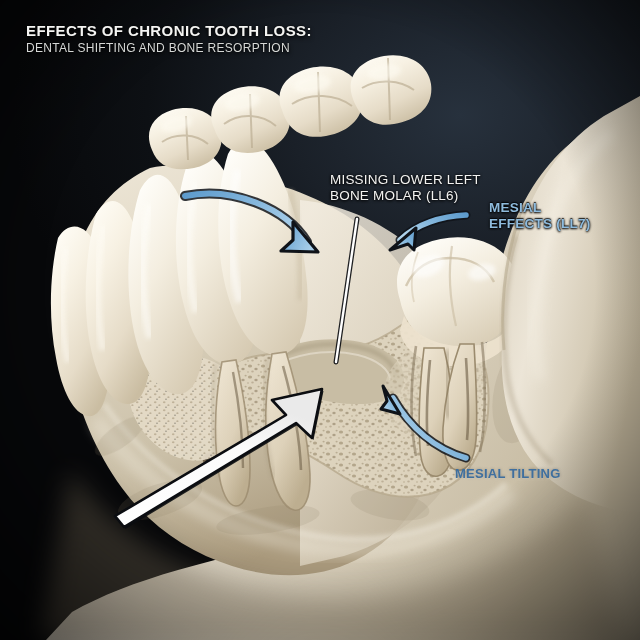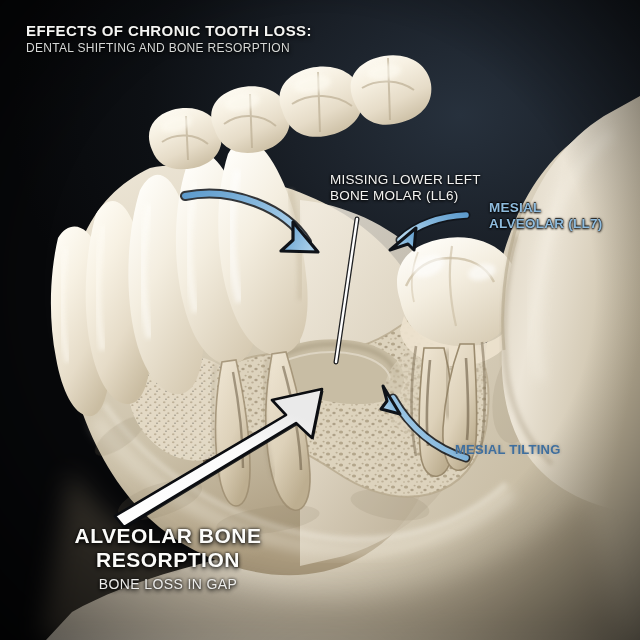--- a/index.html
+++ b/index.html
@@ -39,21 +39,21 @@
     text-shadow:0 1px 2px rgba(255,255,255,.35),0 0 3px rgba(0,0,0,.35);
   }
   .lbl-white{
     color:#f2f2f0;font-size:13.5px;font-weight:normal;letter-spacing:.2px;
     text-shadow:0 1px 3px rgba(0,0,0,.95),0 0 3px rgba(0,0,0,.9);
   }
 
   #lbl-ll5{left:195px;top:156px;text-align:center;}
   #lbl-ll6{left:330px;top:172px;}
   #lbl-ll7a{left:489px;top:200px;}
-  #lbl-ll7b{left:455px;top:442px;text-align:center;}
+  #lbl-ll7b{left:455px;top:466px;text-align:center;}
 
   .caption{position:absolute;left:28px;top:524px;width:280px;text-align:center;z-index:40;}
   .cap1{
     color:#fbfbf9;font-size:21px;font-weight:bold;letter-spacing:.5px;line-height:1.12;
     text-shadow:0 2px 5px rgba(0,0,0,.95),0 0 3px rgba(0,0,0,.9);
   }
   .cap2{
     color:#ececea;font-size:14px;font-weight:normal;letter-spacing:.4px;margin-top:5px;
     text-shadow:0 2px 4px rgba(0,0,0,.95),0 0 3px rgba(0,0,0,.9);
   }
@@ -414,26 +414,21 @@
   </div>
 
 
   <div class="lbl lbl-white" id="lbl-ll6">
     <div>MISSING LOWER LEFT</div>
     <div>BONE MOLAR (LL6)</div>
   </div>
 
   <div class="lbl lbl-blue" id="lbl-ll7a">
     <div>MESIAL</div>
-    <div>ALVEOLAR (LL7)</div>
+    <div>EFFECTS (LL7)</div>
   </div>
 
   <div class="lbl lbl-blue-dark" id="lbl-ll7b">
     <div>MESIAL TILTING</div>
   </div>
 
-  <div class="caption">
-    <div class="cap1">ALVEOLAR BONE</div>
-    <div class="cap1">RESORPTION</div>
-    <div class="cap2">BONE LOSS IN GAP</div>
-  </div>
 
 </div>
 
 </body></html>

